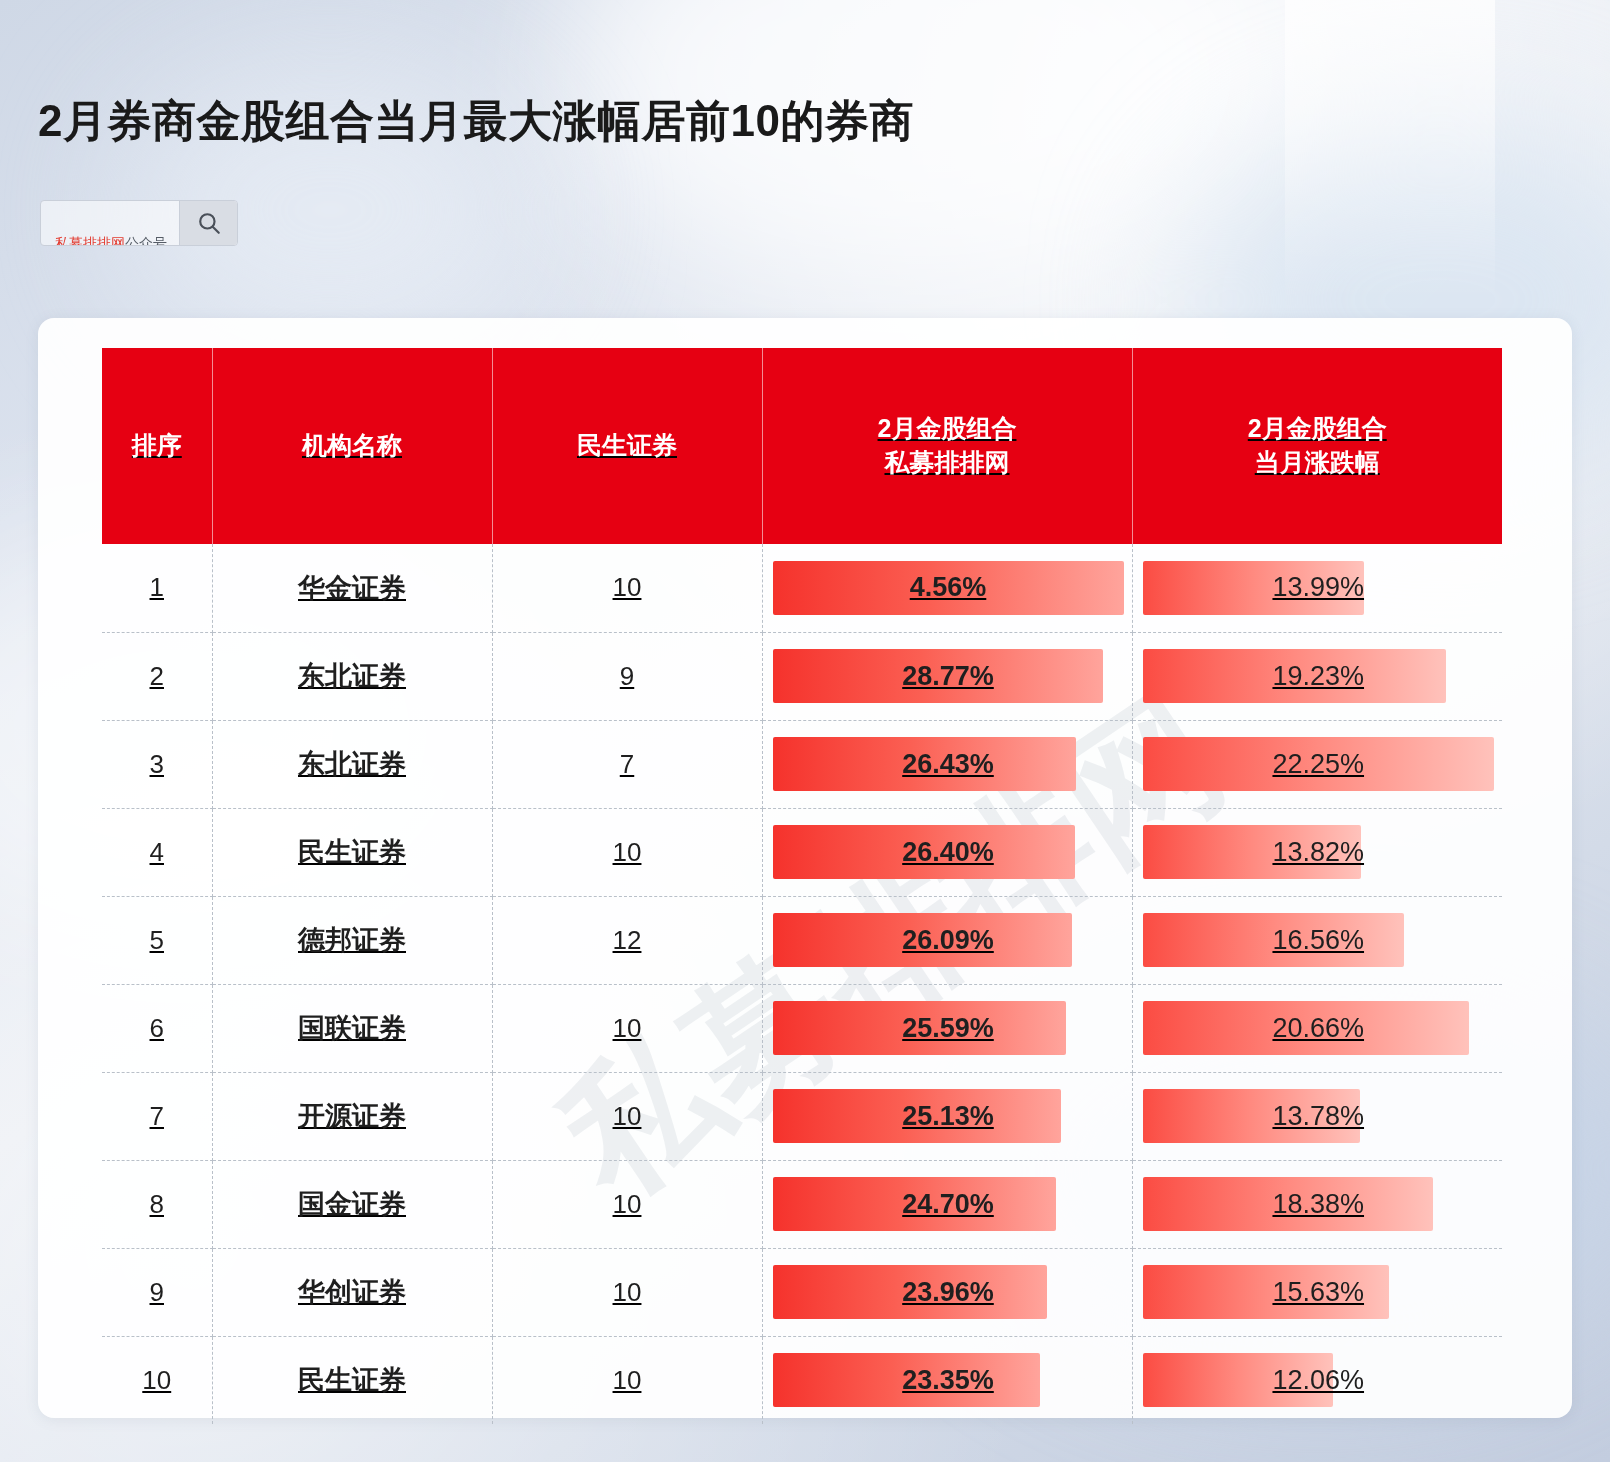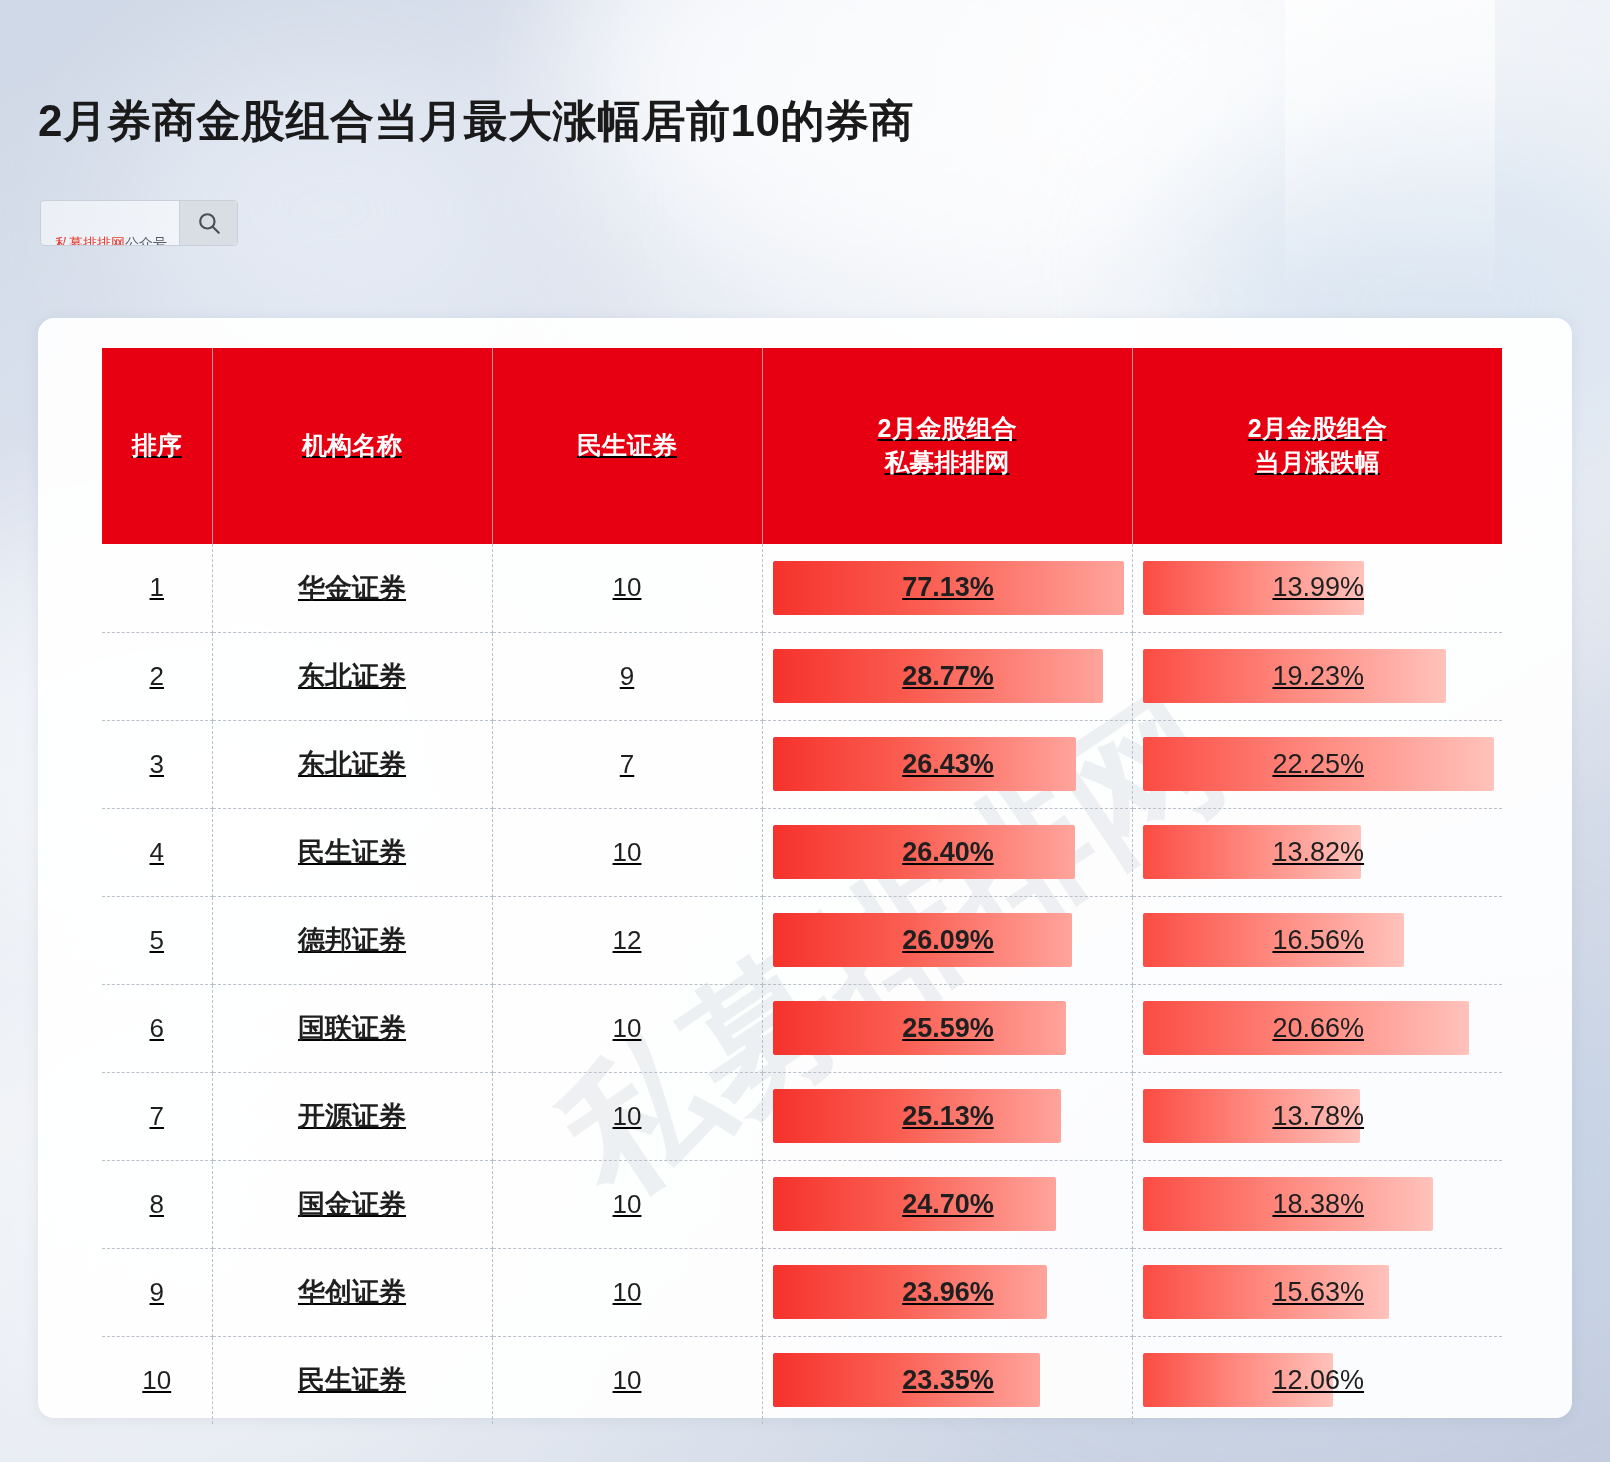--- a/index.html
+++ b/index.html
@@ -234,21 +234,21 @@
         </tr>
       </thead>
       <tbody id="table-body">
           <tr>
             <td class="col-rank">1</td>
             <td class="col-name">华金证券</td>
             <td class="col-count">10</td>
             <td class="col-bar">
               <div class="bar-wrap">
                 <div class="bar-fill" style="width: 100%;"></div>
-                <div class="bar-label">77.13%</div>
+                <div class="bar-label">4.56%</div>
               </div>
             </td>
             <td class="col-bar">
               <div class="bar-wrap">
                 <div class="bar-fill light" style="width: 62.8764%;"></div>
                 <div class="bar-label plain">13.99%</div>
               </div>
             </td>
           </tr>
           <tr>

